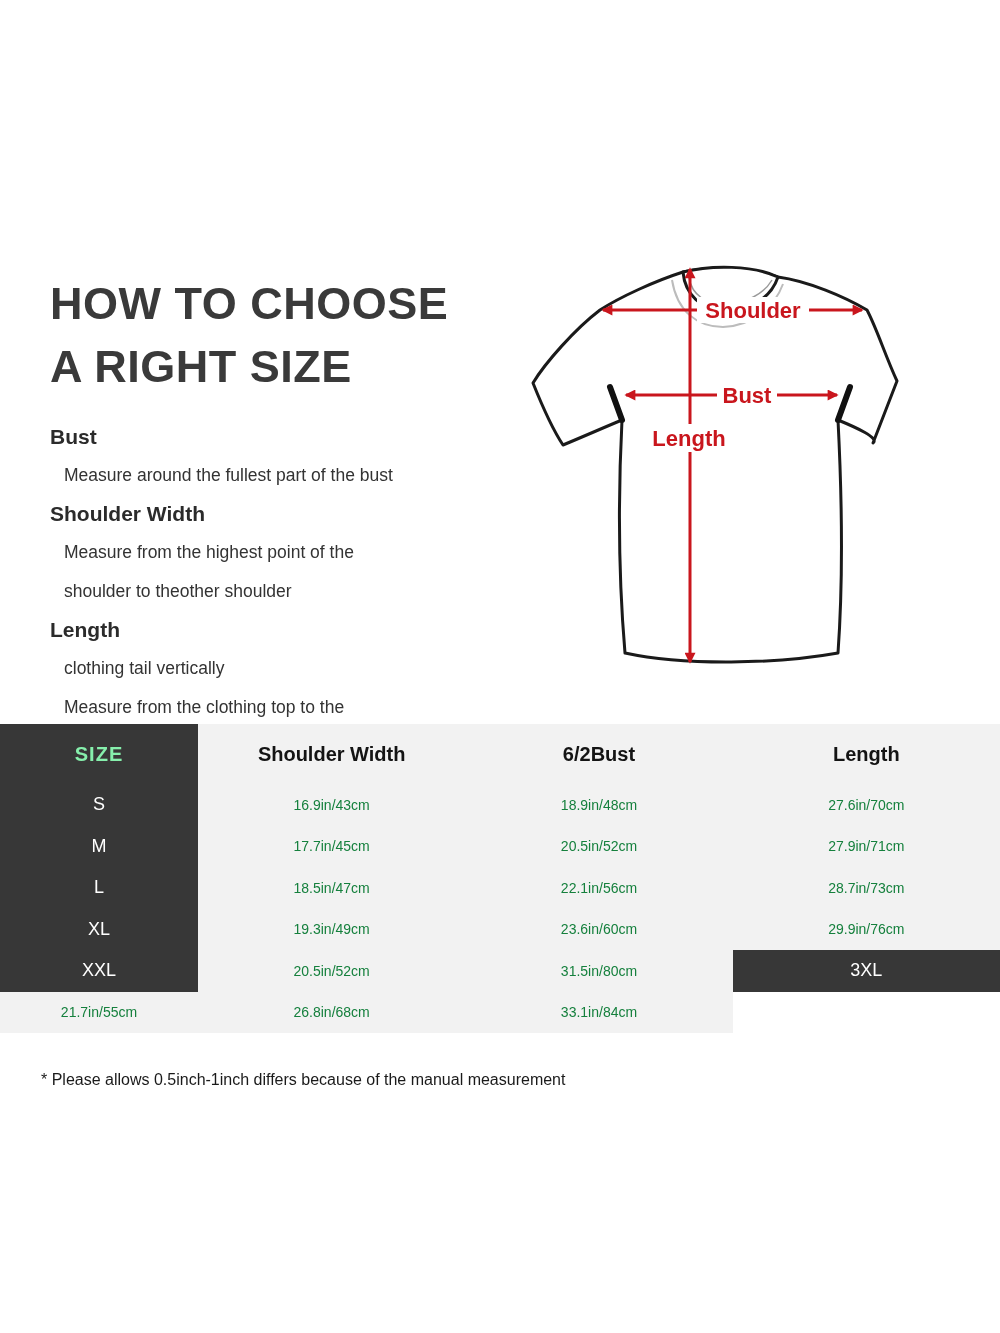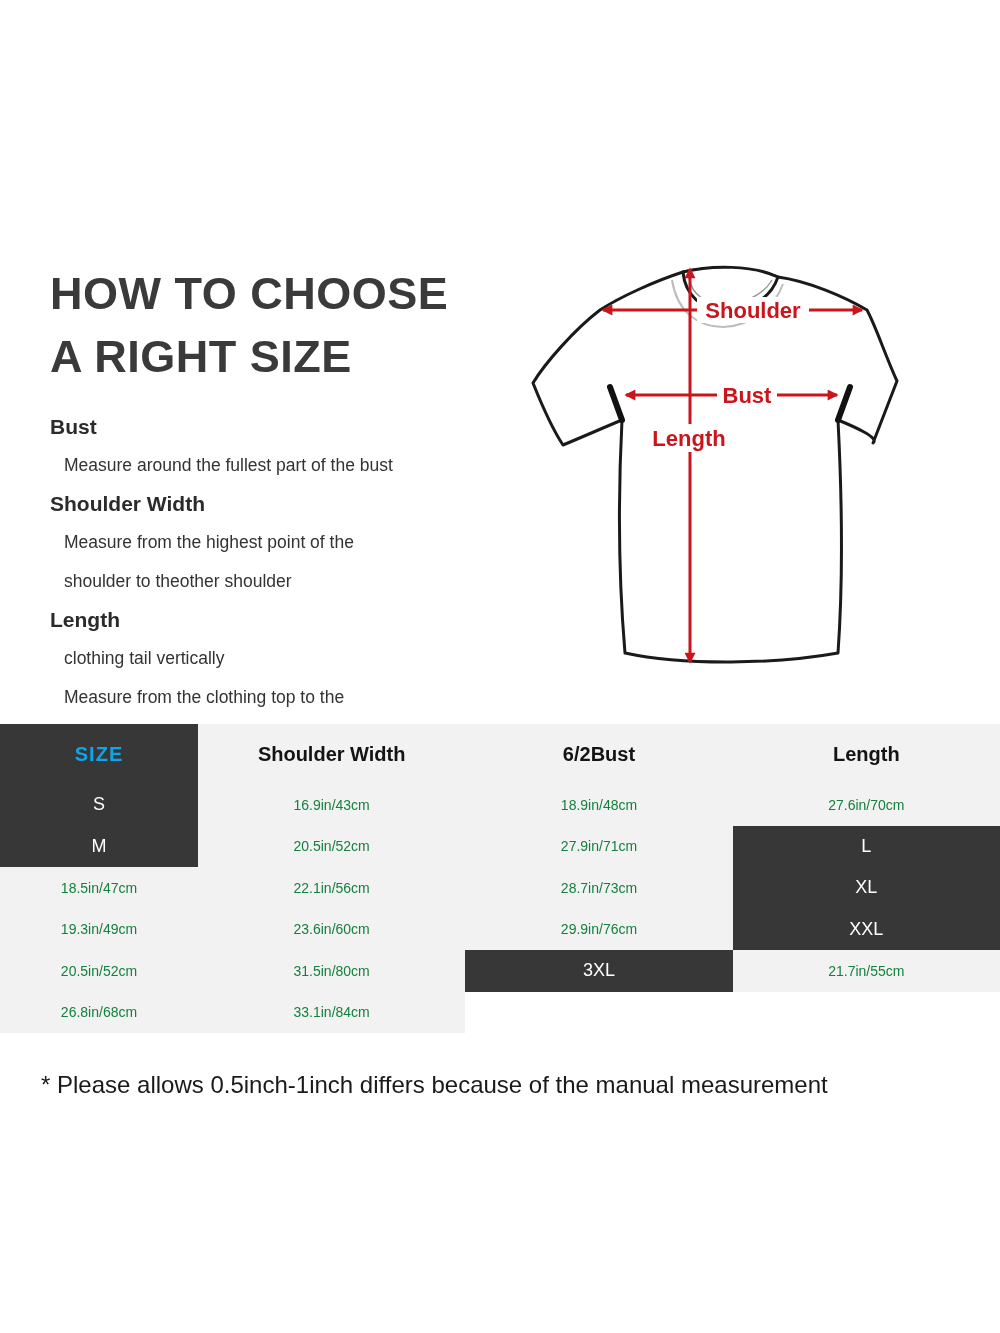--- a/index.html
+++ b/index.html
@@ -1,21 +1,21 @@
 <!DOCTYPE html>
 <html><head>
 <meta charset="utf-8">
 <style>
   html,body { margin:0; padding:0; background:#ffffff; }
   body { font-family:"Liberation Sans", sans-serif; }
   .canvas { position:relative; width:1000px; height:1333px; background:#ffffff; overflow:hidden; }
 
   
   .intro { position:absolute; left:50px; top:256px; width:450px; }
-  .title { font-size:45px; font-weight:bold; color:#3a3a3a; line-height:63px; margin:6px 0 27px 0; letter-spacing:0.5px; }
+  .title { font-size:45px; font-weight:bold; color:#3a3a3a; line-height:63px; margin:16px 0 27px 0; letter-spacing:0.5px; }
   .section { margin:0 0 13px 0; }
   .section-heading { font-size:21px; font-weight:bold; color:#2b2b2b; margin:0 0 6px 0; }
   .section-line { font-size:17.5px; color:#333333; line-height:25px; margin:14px; }
 
   
   .diagram { position:absolute; left:525px; top:253px; width:380px; height:420px; }
   .shirt-outline { fill:#ffffff; stroke:#1a1a1a; stroke-width:3; stroke-linejoin:round; }
   .collar { fill:#ffffff; stroke:#1a1a1a; stroke-width:3; stroke-linejoin:round; }
   .collar-shadow { fill:none; stroke:#bcbcbc; stroke-width:2; }
   .collar-rib { fill:none; stroke:#9a9a9a; stroke-width:1.5; }
@@ -25,23 +25,23 @@
   .measure-label { fill:#c9161d; font-size:22px; font-weight:bold; text-anchor:middle; }
 
   
   .size-table { position:absolute; left:0; top:724px; width:1000px; display:grid;
                 grid-template-columns:198px 1fr 1fr 1fr;
                 grid-template-rows:60px repeat(6, 41.5px); }
   .st-cell { display:flex; align-items:center; justify-content:center; background:#f2f2f2;
              font-size:14px; color:#15803d; }
   .st-size-col { background:#373737; color:#ffffff; font-size:18px; }
   .st-head { font-weight:bold; font-size:20px; color:#141414; }
-  .st-size-col.st-head { color:#0ea5e9; letter-spacing:1px;text-align:right; }
+  .st-size-col.st-head { color:#86efac; letter-spacing:1px;text-align:right; }
 
-  .footnote { position:absolute; left:41px; top:1071px; font-size:24px; color:#1a1a1a; }
+  .footnote { position:absolute; left:41px; top:1071px; font-size:16px; color:#1a1a1a; }
 </style>
 </head>
 <body>
 
 <div class="canvas">
 
   <div class="intro">
     <div class="title">
       <div>HOW TO CHOOSE</div>
       <div>A RIGHT SIZE</div>
@@ -114,20 +114,21 @@
     <div class="st-cell st-head">Shoulder Width</div>
     <div class="st-cell st-head">6/2Bust</div>
     <div class="st-cell st-head">Length</div>
 
     <div class="st-cell st-size-col">S</div>
     <div class="st-cell">16.9in/43cm</div>
     <div class="st-cell">18.9in/48cm</div>
     <div class="st-cell">27.6in/70cm</div>
 
     <div class="st-cell st-size-col">M</div>
+    <div class="st-cell">17.7in/45cm</div>
     <div class="st-cell">20.5in/52cm</div>
     <div class="st-cell">27.9in/71cm</div>
 
     <div class="st-cell st-size-col">L</div>
     <div class="st-cell">18.5in/47cm</div>
     <div class="st-cell">22.1in/56cm</div>
     <div class="st-cell">28.7in/73cm</div>
 
     <div class="st-cell st-size-col">XL</div>
     <div class="st-cell">19.3in/49cm</div>

